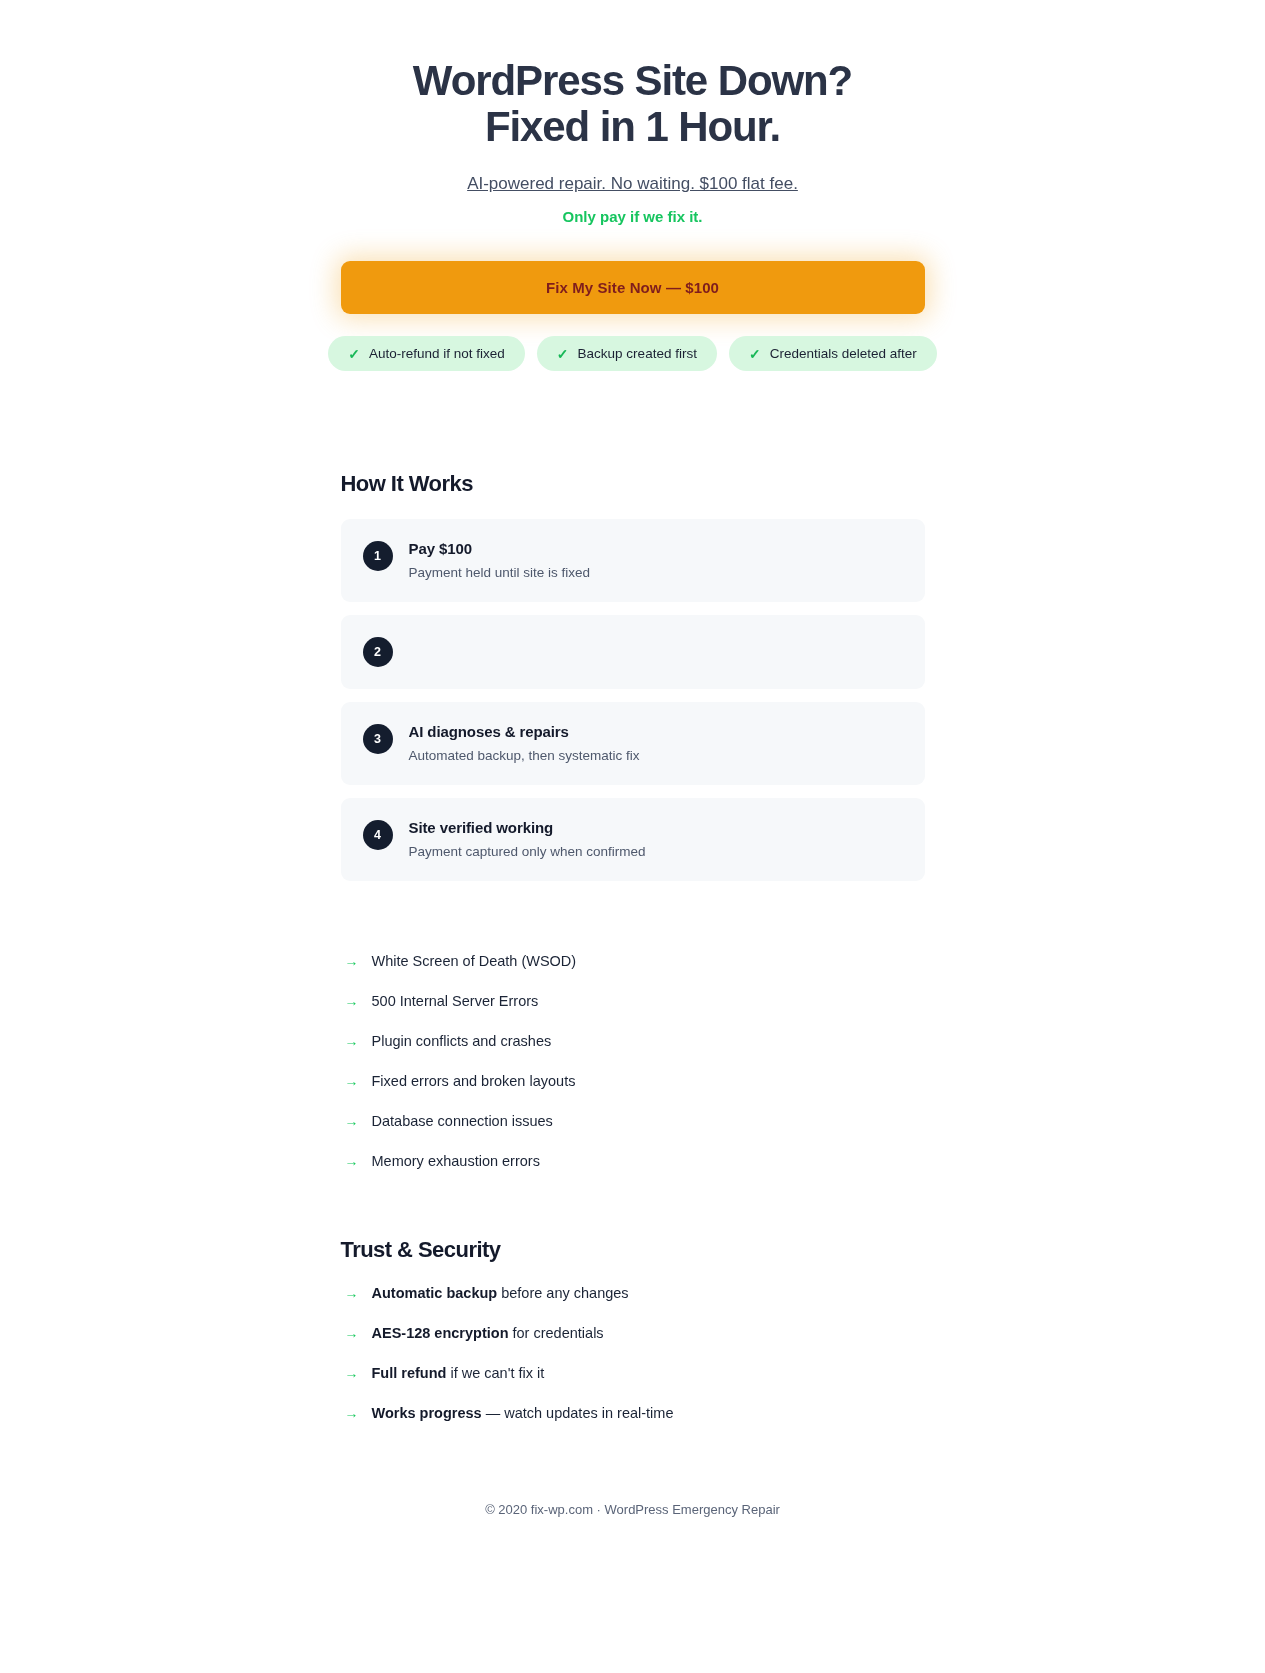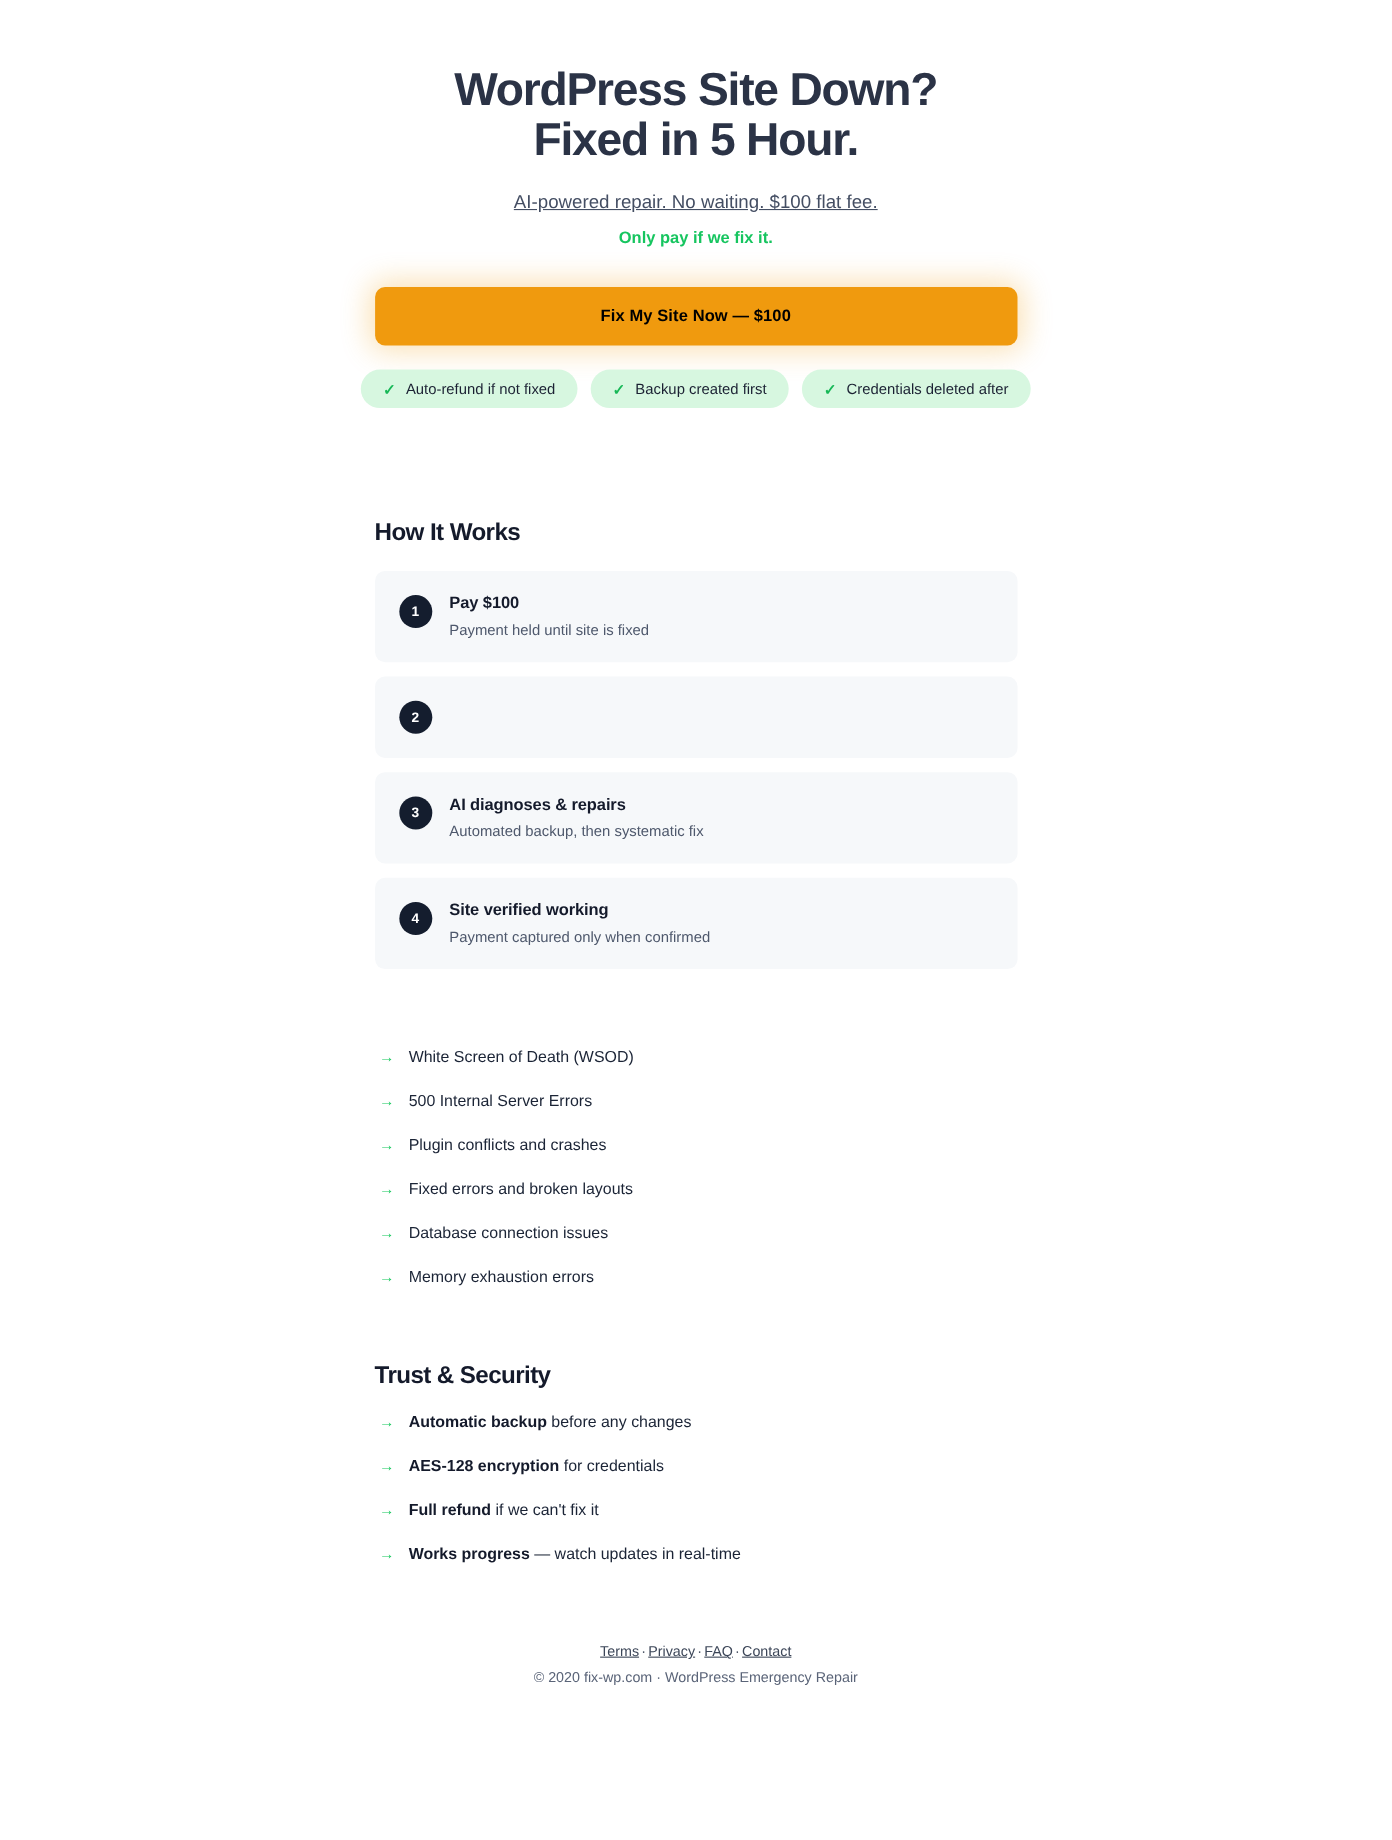--- a/index.html
+++ b/index.html
@@ -55,21 +55,21 @@
   .cta-wrap {
     margin: 36px auto 0 auto;
     width: 584px;
   }
   .cta-button {
     display: block;
     width: 100%;
     border: none;
     border-radius: 9px;
     background: #f09a0e;
-    color: #000000;
+    color: #7f1d1d;
     font-family: "Liberation Sans", sans-serif;
     font-size: 15px;
     font-weight: 700;
     letter-spacing: 0.1px;
     padding: 18px 10px;
     cursor: pointer;
     box-shadow: 0 0 26px 5px rgba(240,154,14,0.30);
   }
 
   
@@ -202,21 +202,21 @@
   }
 </style>
 </head>
 <body>
 
 <div class="page">
 
   <header class="hero">
     <h1 class="hero-title">
       <span>WordPress Site Down?</span>
-      <span class="line2">Fixed in 5 Hour.</span>
+      <span class="line2">Fixed in 1 Hour.</span>
     </h1>
     <p class="hero-sub">AI-powered repair. No waiting. $100 flat fee.</p>
     <p class="hero-accent">Only pay if we fix it.</p>
   </header>
 
   <div class="cta-wrap">
     <button class="cta-button">Fix My Site Now — $100</button>
   </div>
 
   <div class="badge-row">
@@ -318,19 +318,16 @@
         <li>
           <span class="arrow">→</span>
           <span><span class="lead">Works progress</span><span> — watch updates in real-time</span></span>
         </li>
       </ul>
     </section>
 
   </main>
 
   <footer class="footer">
-    <div class="footer-links">
-      <a href="#">Terms</a><span class="footer-sep">·</span><a href="#">Privacy</a><span class="footer-sep">·</span><a href="#">FAQ</a><span class="footer-sep">·</span><a href="#">Contact</a>
-    </div>
     <div class="footer-copy">© 2020 fix-wp.com · WordPress Emergency Repair</div>
   </footer>
 
 </div>
 
 </body></html>

